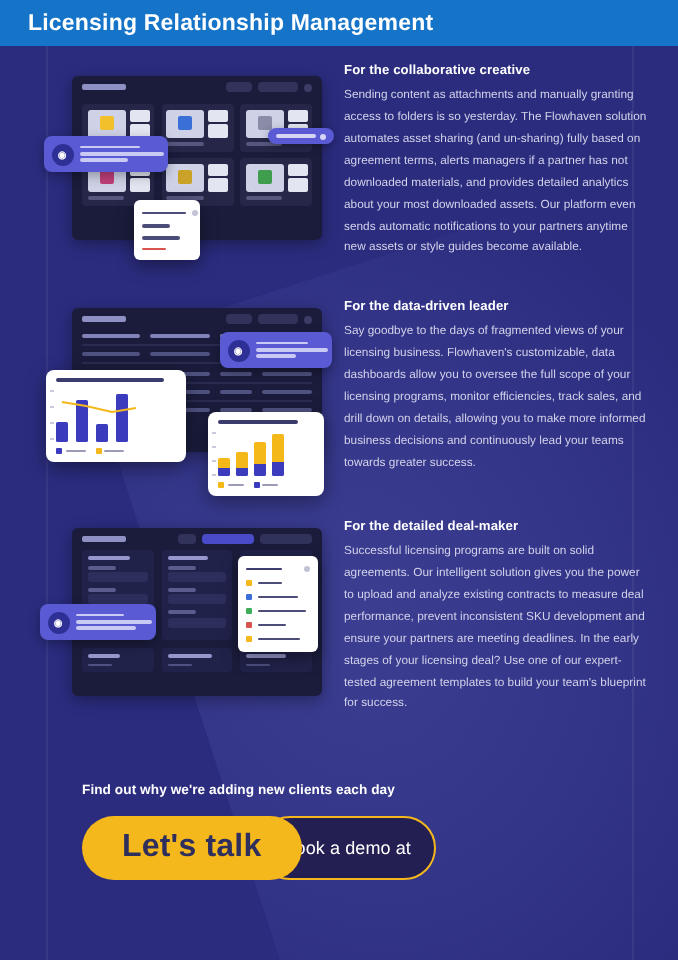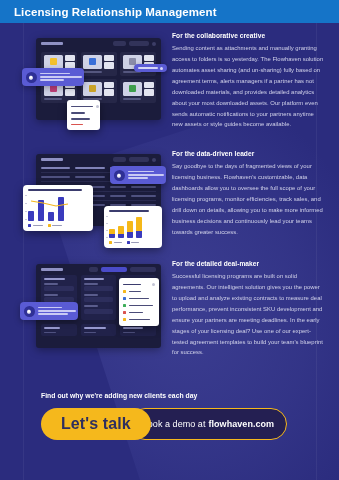--- a/index.html
+++ b/index.html
@@ -558,18 +558,17 @@
       <p>Successful licensing programs are built on solid agreements. Our intelligent solution gives you the power to upload and analyze existing contracts to measure deal performance, prevent inconsistent SKU development and ensure your partners are meeting deadlines. In the early stages of your licensing deal? Use one of our expert-tested agreement templates to build your team's blueprint for success.</p>
     </div>
   </div>
 
   <div class="cta">
     <div class="cta-label">Find out why we're adding new clients each day</div>
     <div class="cta-row">
       <button class="btn-talk">Let's talk</button>
       <button class="btn-demo">
         <span>Book a demo at</span>
-        <b>flowhaven.com</b>
       </button>
     </div>
   </div>
 
 </div>
 
 </body></html>

